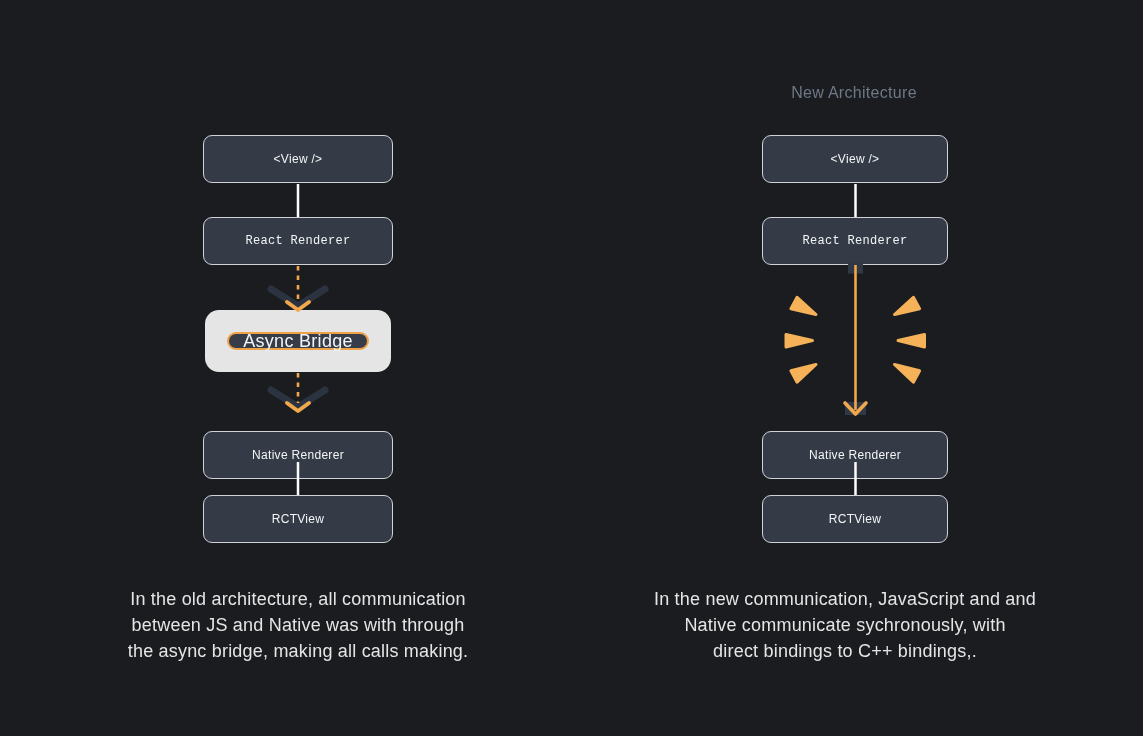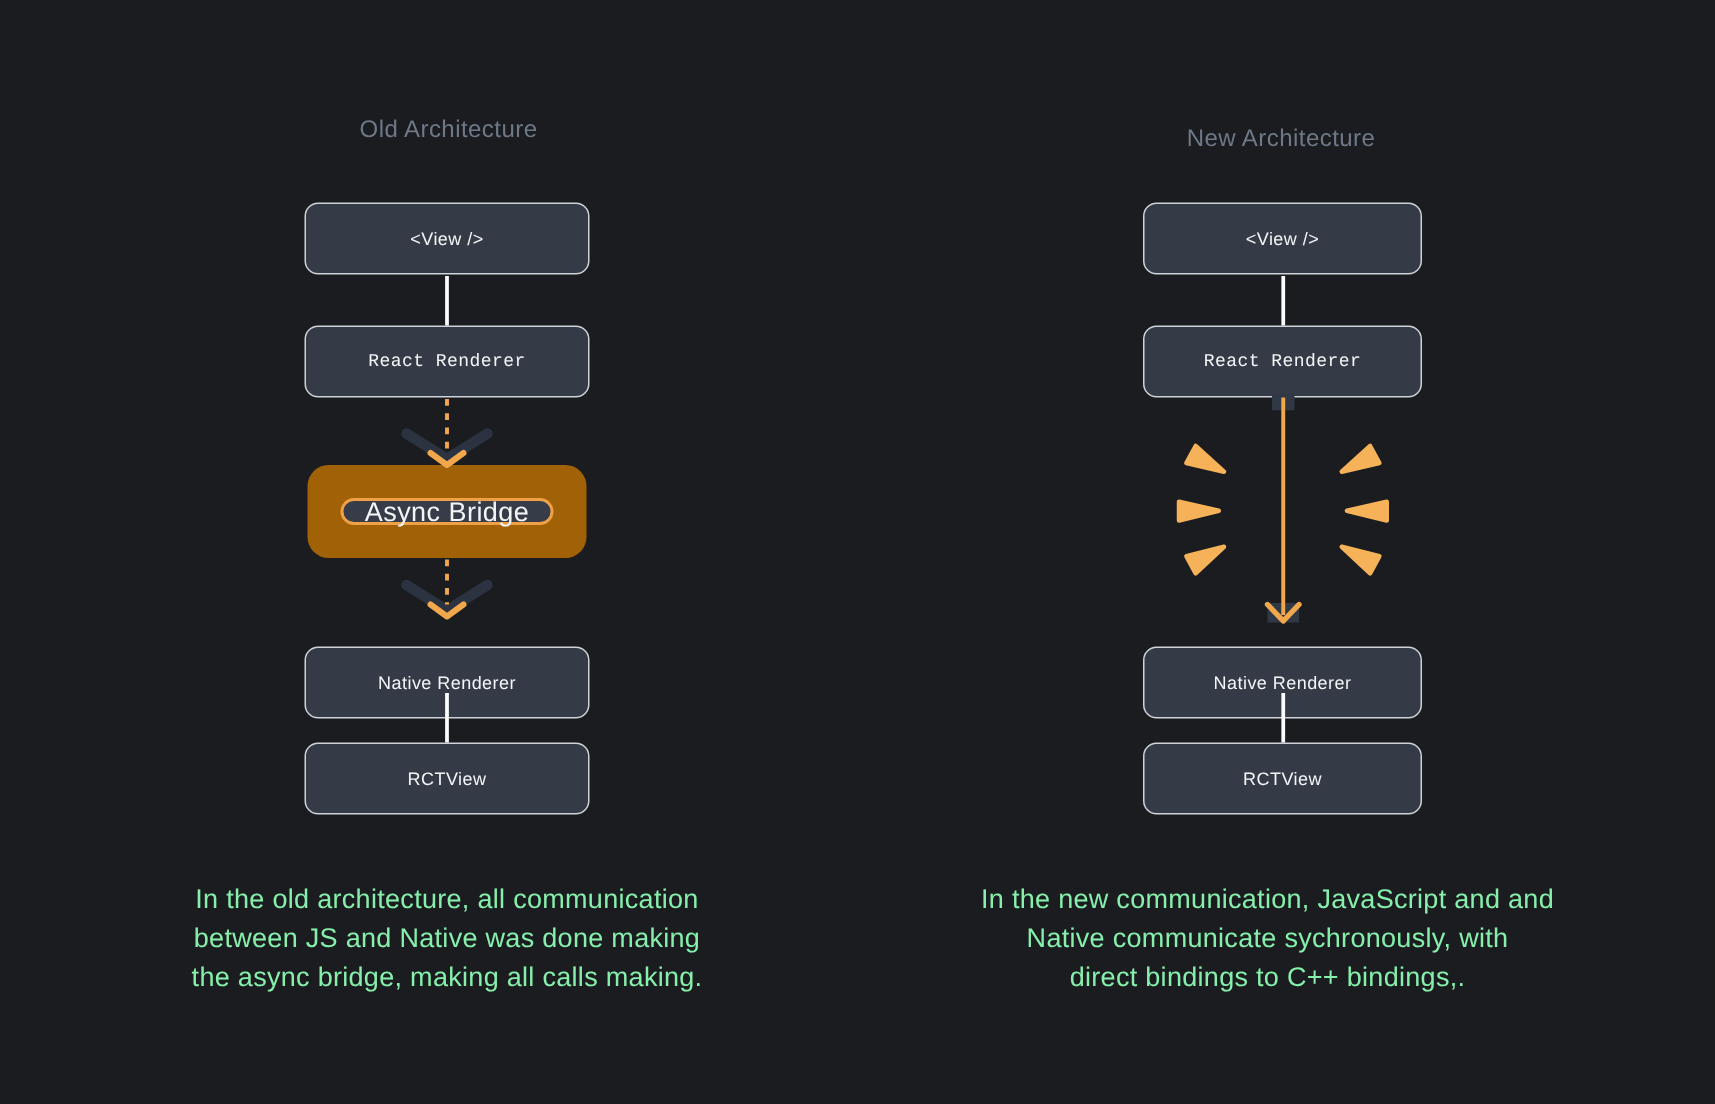--- a/index.html
+++ b/index.html
@@ -42,21 +42,21 @@
 
   .y-view   { top: 135px; }
   .y-react  { top: 217px; font-family: Liberation Mono, monospace; }
   .y-native { top: 431px; }
   .y-rct    { top: 495px; }
 
   .async-outer {
     position: absolute;
     left: 205px; top: 310px;
     width: 186px; height: 62px;
-    background: #a16207;
+    background: #e5e5e5;
     border-radius: 14px;
     padding: 22px;
     z-index: 2;
   }
   .async-inner {
     width: 100%; height: 100%;
     background: #363c48;
     border: 2px solid #efa148;
     border-radius: 9px;
     display: flex; align-items: center; justify-content: center;
@@ -71,34 +71,33 @@
     width: 1143px; height: 736px;
     z-index: 3;
     pointer-events: none;
   }
 
   .caption {
     position: absolute;
     width: 430px;
     top: 586px;
     text-align: center;
-    color: #86efac;
+    color: #e5e5e5;
     font-size: 18px;
     line-height: 26px;
     letter-spacing: 0.2px;
   }
   .old-caption { left: 83px; }
   .new-caption { left: 630px; }
 </style>
 </head>
 <body>
 
 <div class="canvas">
 
-  <div class="col-title old-title">Old Architecture</div>
   <div class="col-title new-title">New Architecture</div>
 
   <div class="col-old">
     <div class="node y-view">&lt;View /&gt;</div>
     <div class="node y-react">React Renderer</div>
     <div class="async-outer">
       <div class="async-inner">Async Bridge</div>
     </div>
     <div class="node y-native">Native Renderer</div>
     <div class="node y-rct">RCTView</div>
@@ -154,21 +153,21 @@
 
     <g fill="#f6b259" stroke="#f6b259" stroke-width="3" stroke-linejoin="round">
       <polygon points="919.6,308.7 913.4,297.3 894.5,314.5"></polygon>
       <polygon points="924.5,334.5 924.5,347 898,340.5"></polygon>
       <polygon points="913.4,382.2 919.6,370.8 894.5,364.5"></polygon>
     </g>
   </svg>
 
   <div class="caption old-caption">
     <div>In the old architecture, all communication</div>
-    <div>between JS and Native was done making</div>
+    <div>between JS and Native was with through</div>
     <div>the async bridge, making all calls making.</div>
   </div>
   <div class="caption new-caption">
     <div>In the new communication, JavaScript and and</div>
     <div>Native communicate sychronously, with</div>
     <div>direct bindings to C++ bindings,.</div>
   </div>
 
 </div>
 

